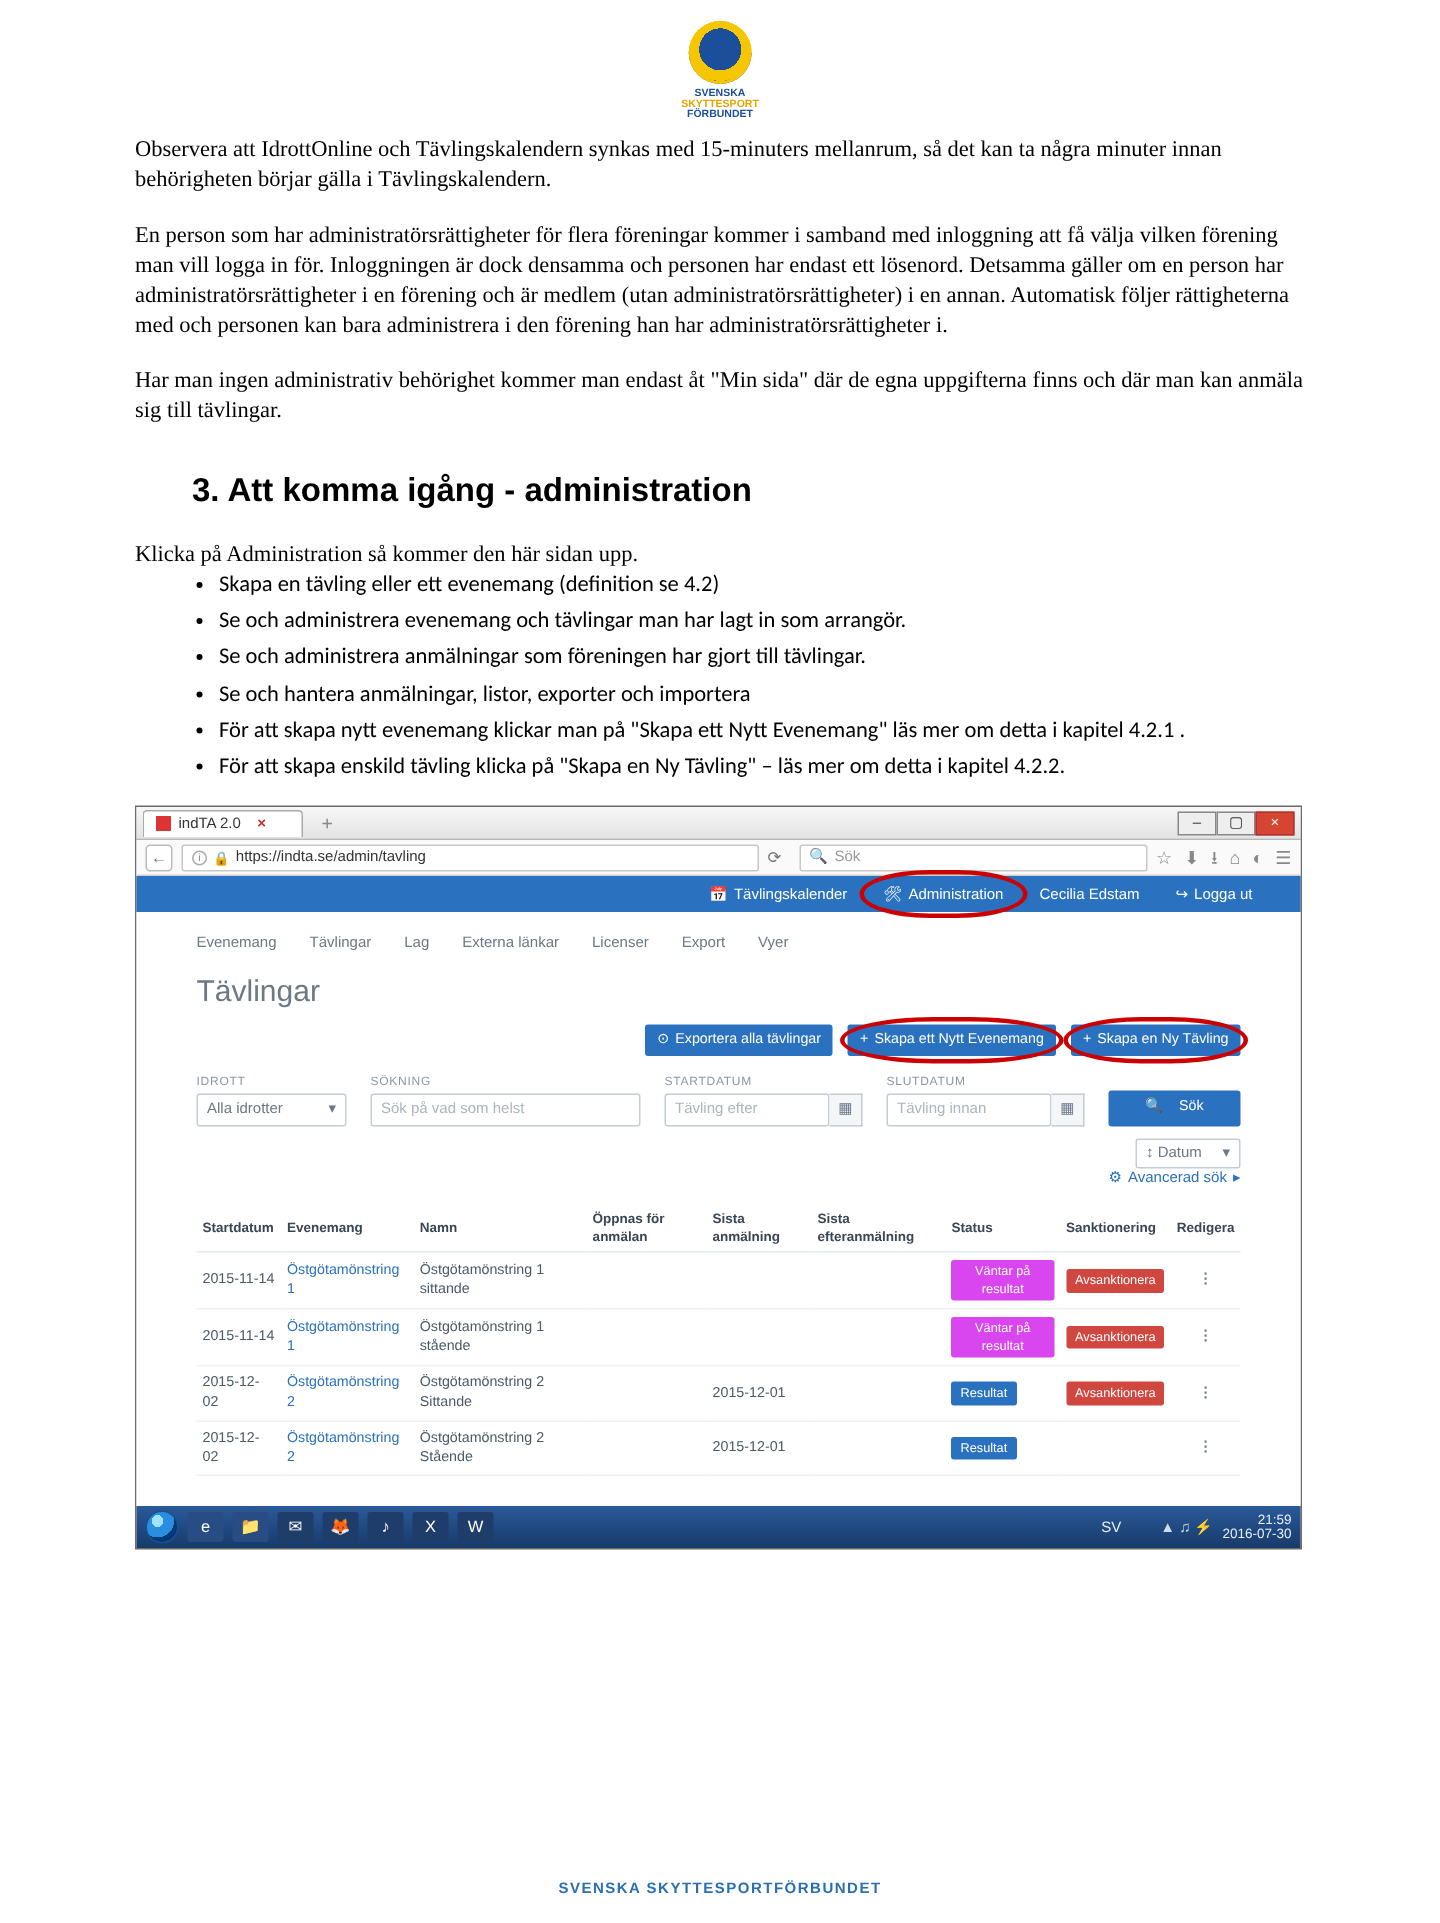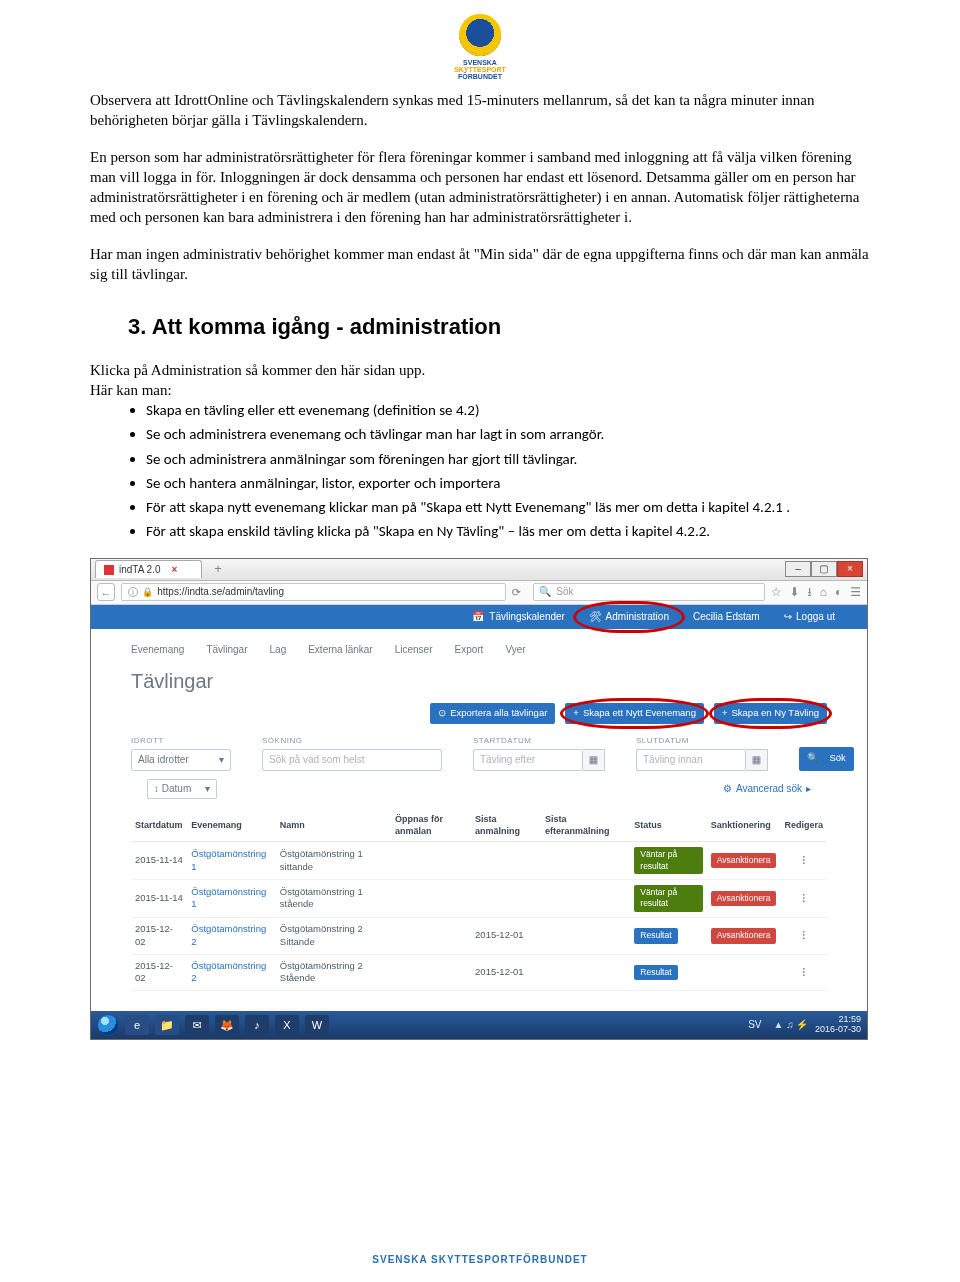--- a/index.html
+++ b/index.html
@@ -68,55 +68,55 @@
 
   .content { padding: 8px 40px 20px 40px; background:#fff; }
   .nav2 { display:flex; gap:22px; font-size:10px; color:#6b7886; padding:6px 0 10px; }
   .page-h1 { font-size:20px; font-weight:300; color:#6b7886; margin:2px 0 8px; }
 
   .action-row { display:flex; justify-content:flex-end; gap:10px; margin-bottom:12px; }
   .btn { font-size:9.5px; padding:4px 8px; border-radius:2px; display:inline-flex; align-items:center; gap:4px; color:#fff; background:#2a72bf; }
   .btn.circled-wrap { position:relative; }
   .redring { position:absolute; inset:-5px -5px -5px -5px; border:3px solid #c00; border-radius:50%/60%; }
 
-  .filter-row { display:flex; gap:31px; align-items:flex-end; margin-bottom:6px; }
+  .filter-row { display:flex; gap:16px; align-items:flex-end; margin-bottom:6px; }
   .fcol { display:flex; flex-direction:column; gap:2px; }
   .flabel { font-size:8px; color:#8a97a3; letter-spacing:.5px; text-transform:uppercase; }
   .input, .select, .dateinp {
     border:1px solid #c3cdd6; border-radius:2px; height:22px; font-size:10px; padding:0 6px;
     display:flex; align-items:center; background:#fff; color:#6b7886;text-align:right;
   }
   .select { width:100px; justify-content:space-between; }
   .input { width:180px; color:#aab5c0; }
   .dateinp { width:110px; color:#aab5c0; justify-content:space-between; }
   .cal { width:22px; height:22px; border:1px solid #c3cdd6; border-left:none; display:flex; align-items:center; justify-content:center; background:#f4f6f8; color:#6b7886; }
   .dgroup { display:flex; }
   .sok { height:24px; width:110px; }
 
-  .row2 { display:flex; justify-content:space-between; align-items:center; margin:8px 16px 10px; }
+  .row2 { display:flex; justify-content:space-between; align-items:flex-end; margin:8px 0 10px;flex-direction:column; }
   .small-sel { border:1px solid #c3cdd6; border-radius:2px; height:20px; width:70px; font-size:10px; padding:0 6px; display:flex; align-items:center; color:#6b7886; justify-content:space-between; }
   .adv { font-size:10px; color:#2a72bf; display:flex; align-items:center; gap:4px; }
 
   table.data { width:100%; border-collapse:collapse; font-size:9.5px; color:#4b5a68; }
   table.data th { text-align:left; font-weight:bold; padding:4px 4px; color:#3a4753; font-size:9px; border-bottom:1px solid #e4e9ed; }
   table.data td { padding:5px 4px; border-bottom:1px solid #eef2f5; vertical-align:middle; }
   .lnk { color:#2a72bf; }
   .badge { display:inline-block; padding:2px 6px; border-radius:2px; color:#fff; font-size:8.5px; }
-  .badge.orange { background:#4d7c0f; }
+  .badge.orange { background:#d946ef;text-align:center; }
   .badge.blue { background:#2a72bf; }
   .sank { display:inline-block; padding:2px 6px; border-radius:2px; color:#fff; font-size:8.5px; background:#d0473f; }
   .rowmenu { color:#6b7886; font-weight:bold; text-align:center; }
 
   .taskbar { height:28px; background: linear-gradient(#2a5a99,#183a6b); display:flex; align-items:center; padding:0 6px; gap:6px; }
   .orb { width:22px; height:22px; border-radius:50%; background: radial-gradient(circle at 35% 30%, #9fe3ff 0 4px, #2a8de0 4px 11px, #003a78 11px); border:1px solid #1c4f8f; }
   .tb-ic { width:24px; height:20px; border-radius:2px; background:#274d84; display:flex; align-items:center; justify-content:center; color:#fff; font-size:11px; }
   .tb-ic.alt { background:#1f3d6b; }
   .tb-spacer { flex:1; }
   .clock { color:#e6f0fc; font-size:9px; text-align:right; line-height:1.1; }
-  .lang { color:#e6f0fc; font-size:10px; margin-right:6px; }
+  .lang { color:#e6f0fc; font-size:10px; margin-right:20px; }
 
   .footer-brand {
     position: absolute; bottom: 16px; left: 50%; transform: translateX(-50%);
     font-family: Arial, sans-serif; font-size: 10px; letter-spacing: 1px; color:#2a6fb0; font-weight:bold;
   }
 </style>
 </head>
 <body>
 
 <div class="page">
@@ -130,21 +130,20 @@
     </div>
   </div>
 
   <p class="para">Observera att IdrottOnline och Tävlingskalendern synkas med 15-minuters mellanrum, så det kan ta några minuter innan behörigheten börjar gälla i Tävlingskalendern.</p>
   <p class="para">En person som har administratörsrättigheter för flera föreningar kommer i samband med inloggning att få välja vilken förening man vill logga in för. Inloggningen är dock densamma och personen har endast ett lösenord. Detsamma gäller om en person har administratörsrättigheter i en förening och är medlem (utan administratörsrättigheter) i en annan. Automatisk följer rättigheterna med och personen kan bara administrera i den förening han har administratörsrättigheter i.</p>
   <p class="para">Har man ingen administrativ behörighet kommer man endast åt "Min sida" där de egna uppgifterna finns och där man kan anmäla sig till tävlingar.</p>
 
   <h2 class="section-heading">3. Att komma igång - administration</h2>
 
   <p>Klicka på Administration så kommer den här sidan upp.</p>
-  <p>Här kan man:</p>
 
   <ul class="bullets">
     <li>Skapa en tävling eller ett evenemang (definition se 4.2)</li>
     <li>Se och administrera evenemang och tävlingar man har lagt in som arrangör.</li>
     <li>Se och administrera anmälningar som föreningen har gjort till tävlingar.</li>
     <li>Se och hantera anmälningar, listor, exporter och importera</li>
     <li>För att skapa nytt evenemang klickar man på "Skapa ett Nytt Evenemang" läs mer om detta i kapitel 4.2.1 .</li>
     <li>För att skapa enskild tävling klicka på "Skapa en Ny Tävling" – läs mer om detta i kapitel 4.2.2.</li>
   </ul>
 

